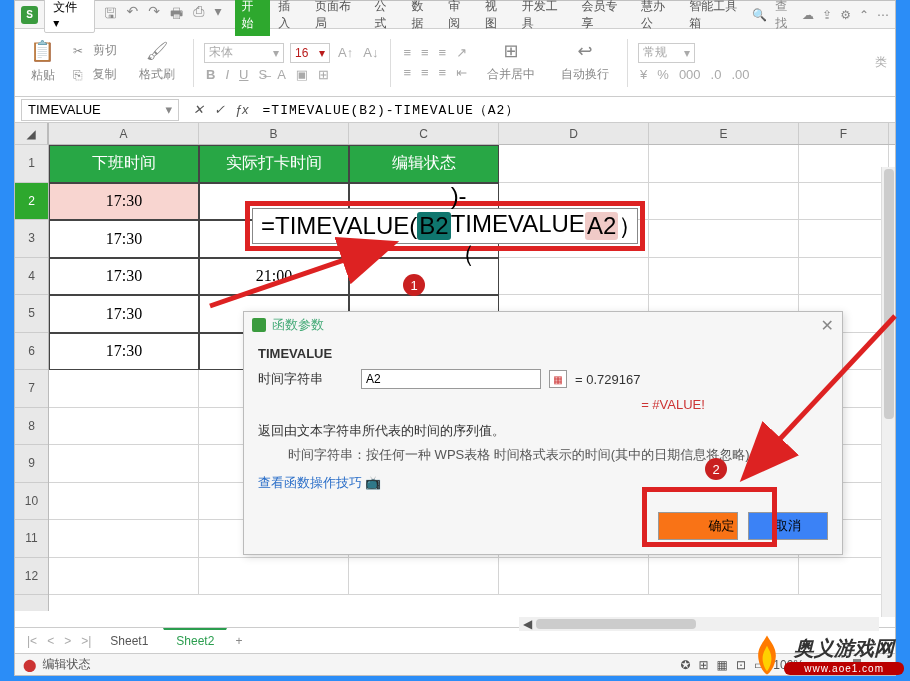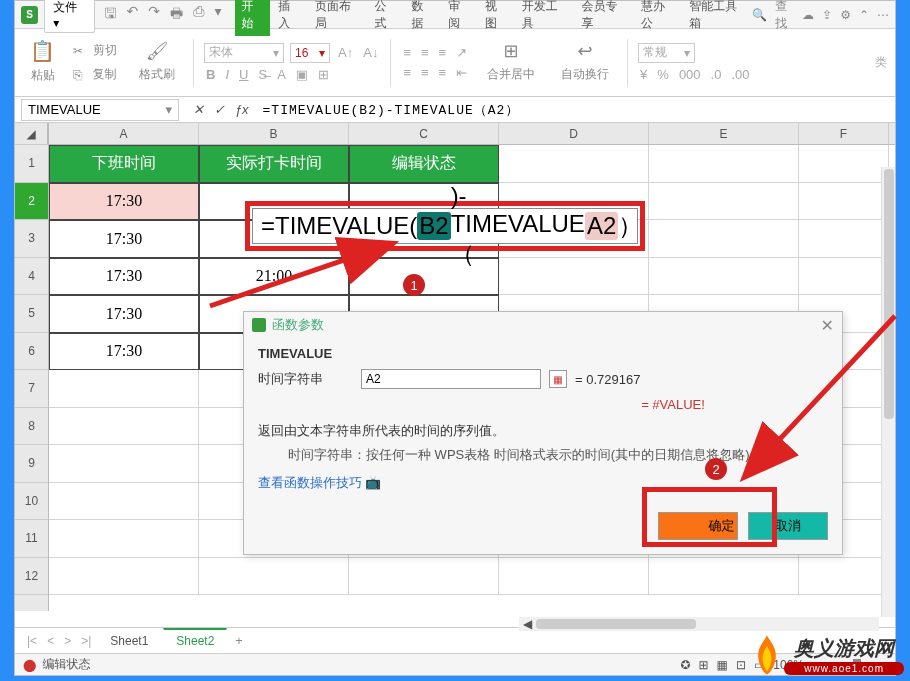--- a/index.html
+++ b/index.html
@@ -76,21 +76,21 @@
 .dlg-param { display: flex; align-items: center; gap: 8px; margin-bottom: 8px; }
 .dlg-param label { width: 95px; }
 .dlg-param input { width: 180px; height: 20px; border: 1px solid #999; padding: 0 4px; font-size: 12px; }
 .dlg-param .pick { width: 18px; height: 18px; border: 1px solid #999; background: #fff; cursor: pointer; display: flex; align-items: center; justify-content: center; font-size: 10px; color: #c33; }
 .dlg-err { color: #c33; }
 .dlg-desc { margin: 10px 0 6px; }
 .dlg-sub { margin-left: 30px; color: #555; margin-bottom: 10px; }
 .dlg-result { margin: 8px 0; }
 .dlg-link { color: #2a6ec8; cursor: pointer; }
 .dlg-btns { display: flex; justify-content: flex-end; gap: 10px; padding: 8px 14px 14px; }
-.dlg-btn { width: 80px; height: 28px; border: 1px solid #999; background: #14b8a6; cursor: pointer; font-size: 13px; }
+.dlg-btn { width: 80px; height: 28px; border: 1px solid #999; background: #3b82f6; cursor: pointer; font-size: 13px; }
 .dlg-btn.ok { background: #f97316; padding-left: 47px; }
 .ok-box { position: absolute; border: 5px solid #d22; z-index: 12; }
 
 
 .statusbar { position: absolute; bottom: 22px; left: 0; right: 0; height: 26px; border-top: 1px solid #ccc; display: flex; align-items: center; font-size: 12px; color: #555; padding: 0 8px; background: #fff; }
 .sheet-tabs { display: flex; align-items: center; gap: 2px; }
 .nav-arr { padding: 2px 4px; color: #aaa; cursor: pointer; }
 .stab { padding: 4px 12px; border: 1px solid transparent; cursor: pointer; }
 .stab.active { color: #2a9d4e; border-top: 2px solid #2a9d4e; }
 .addtab { padding: 2px 6px; cursor: pointer; color: #888; }

